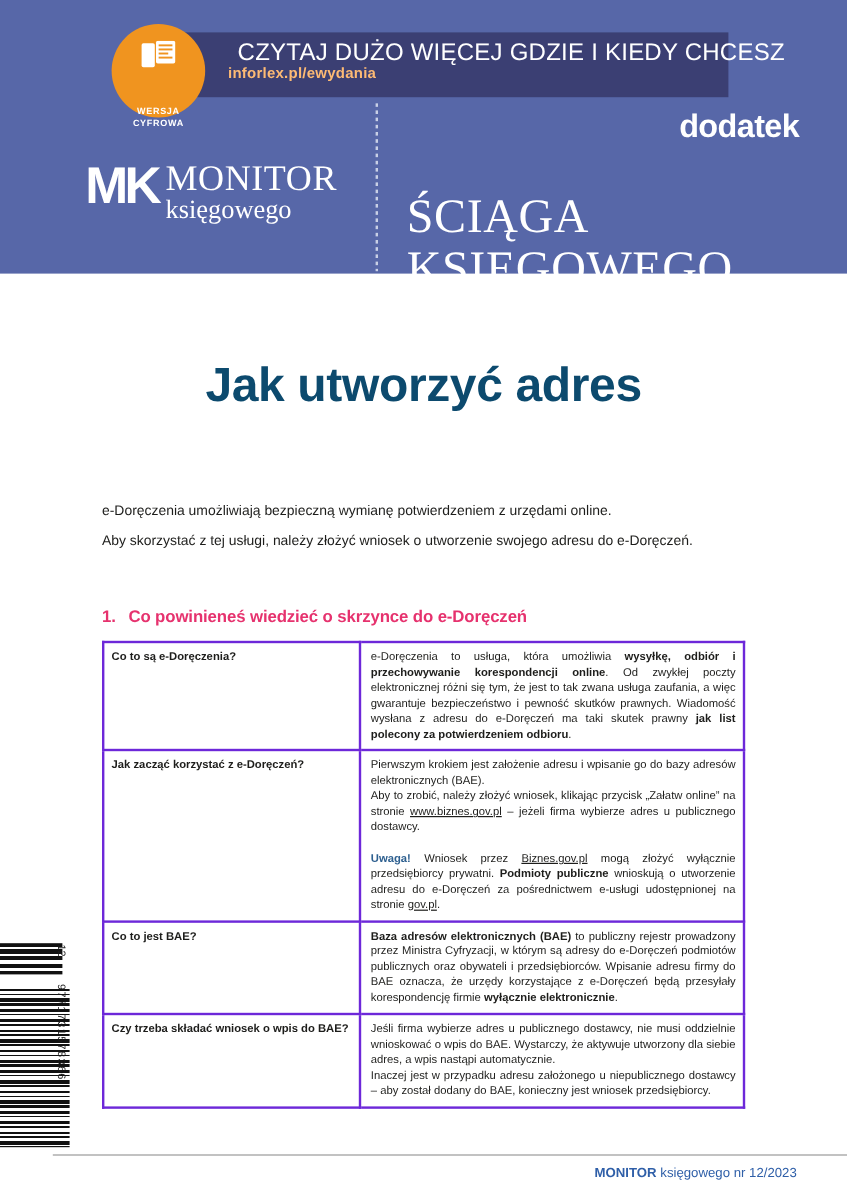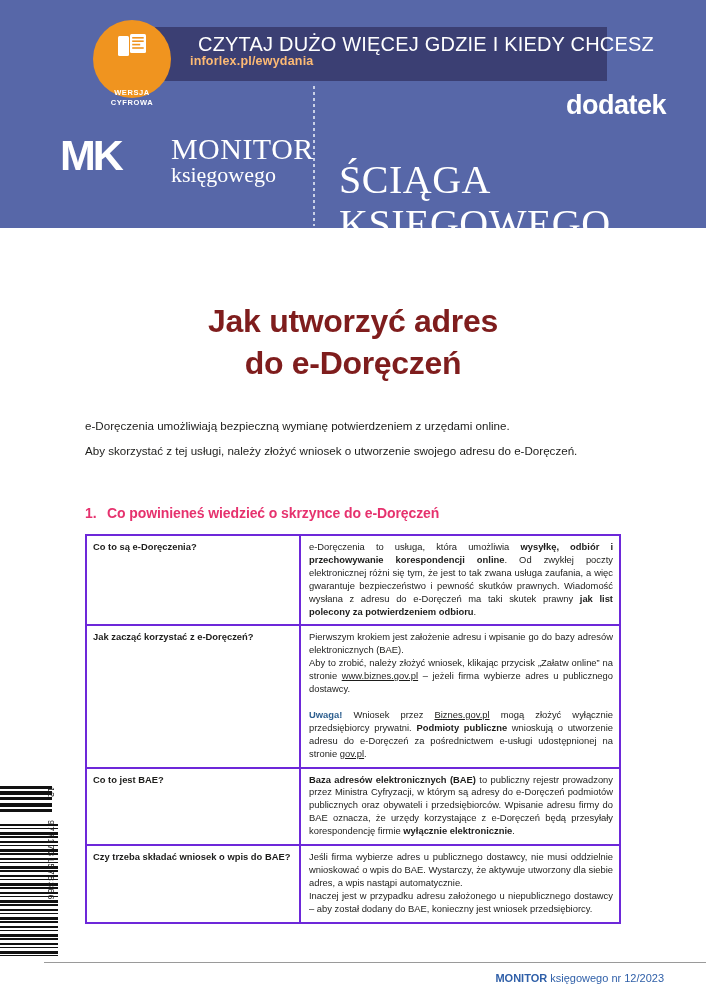--- a/index.html
+++ b/index.html
@@ -77,24 +77,23 @@
     position: absolute;
     left: 313px; top: 86px;
     width: 2px;
     height: 140px;
     background-image: linear-gradient(to bottom, #c9d0e6 50%, rgba(0,0,0,0) 0%);
     background-size: 2px 6px;
     background-repeat: repeat-y;
   }
   .mk-logo {
     position: absolute;
-    left: 60px; top: 134px;
+    left: 71px; top: 134px;
     display: flex;
     align-items: flex-start;
-    gap: 44px;
   }
   .mk-mark {
     color: #ffffff;
     font-size: 43px;
     font-weight: bold;
     line-height: 42px;
     letter-spacing: -3px;
     font-family: "Liberation Sans", sans-serif;
   }
   .mk-words {
@@ -131,24 +130,24 @@
     font-family: "Liberation Serif", serif;
     letter-spacing: 0.5px;
     margin-top: 32px;
   }
 
   
   .doc-title {
     position: absolute;
     left: 0; right: 0; top: 300px;
     text-align: center;
-    font-size: 32px;
+    font-size: 40px;
     font-weight: bold;
     line-height: 42px;
-    color: #7f1d1d;
+    color: #0c4a6e;
     letter-spacing: -0.3px;
   }
   .doc-title .l2 { display: block; }
 
   .intro {
     position: absolute;
     left: 85px; top: 416px;
     width: 534px;
     font-size: 11.6px;
     line-height: 19px;
@@ -322,21 +321,20 @@
   <div class="dodatek">dodatek</div>
 
   <div class="sciaga-title">
     <span>ŚCIĄGA</span><br>
     <span>KSIĘGOWEGO</span>
   </div>
 </div>
 
 <div class="doc-title">
   <span>Jak utworzyć adres</span>
-  <span class="l2">do e-Doręczeń</span>
 </div>
 
 <div class="intro">
   <p>e-Doręczenia umożliwiają bezpieczną wymianę potwierdzeniem z urzędami online.</p>
   <p>Aby skorzystać z tej usługi, należy złożyć wniosek o utworzenie swojego adresu do e-Doręczeń.</p>
 </div>
 
 <div class="section-heading">
   <span class="num">1.</span><span>Co powinieneś wiedzieć o skrzynce do e-Doręczeń</span>
 </div>

